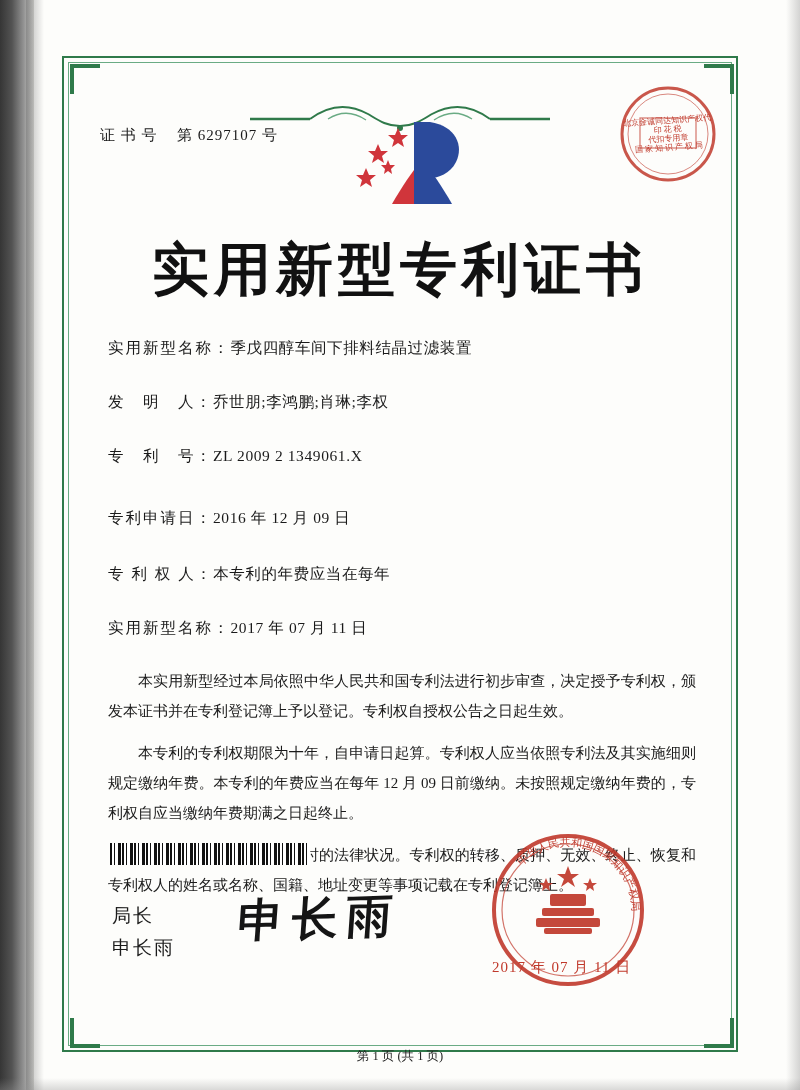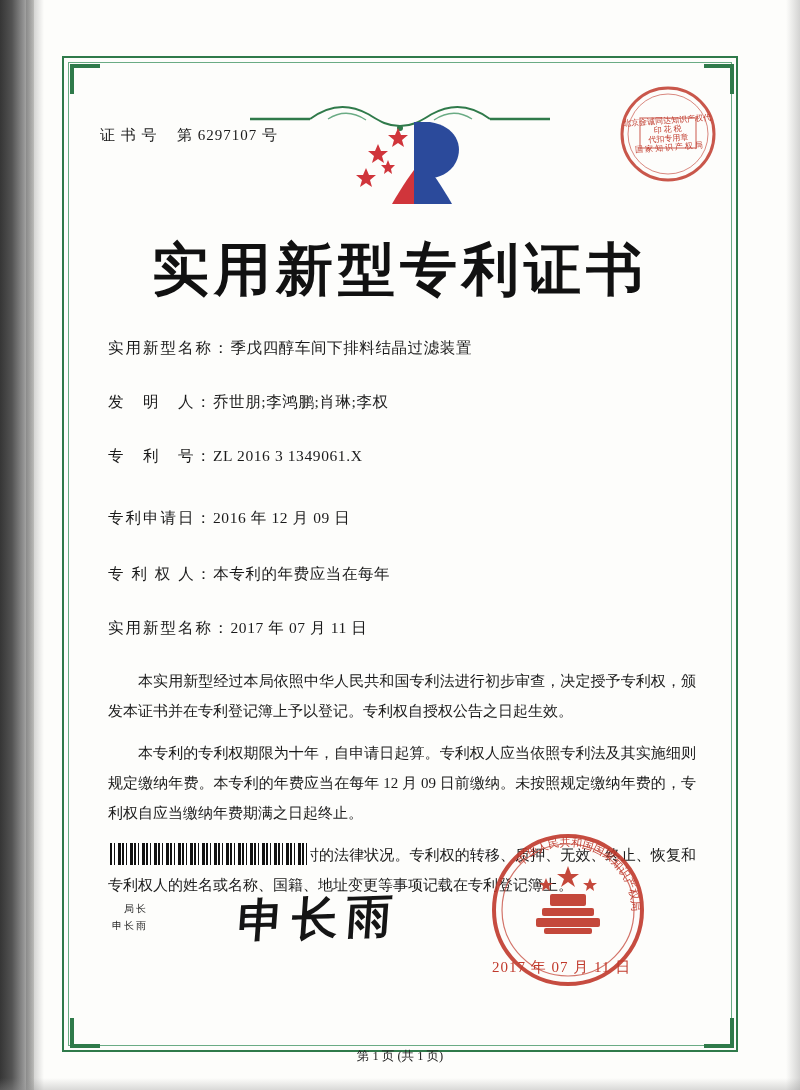--- a/index.html
+++ b/index.html
@@ -162,24 +162,23 @@
     background: repeating-linear-gradient(to right,
       #111 0px, #111 2px, #fff 2px, #fff 4px,
       #111 4px, #111 5px, #fff 5px, #fff 8px,
       #111 8px, #111 11px, #fff 11px, #fff 12px);
   }
 
   
   #director {
     position: absolute;
     left: 112px; top: 900px;
-    font-size: 10px;
+    font-size: 19px;
     line-height: 1.7;
     letter-spacing: 2px;
-    text-align: right;
   }
   #signature {
     position: absolute;
     left: 238px; top: 888px;
     font-size: 46px;
     font-family: "DejaVu Serif", "Liberation Serif", serif;
     font-weight: bold;
     letter-spacing: 8px;
     color: #151515;
     transform: skewX(-6deg) rotate(-2deg);
@@ -282,21 +281,21 @@
 
   <div id="doc-title">实用新型专利证书</div>
 
   <div class="field" id="f-name">
     <span class="lbl">实用新型名称：</span><span class="val">季戊四醇车间下排料结晶过滤装置</span>
   </div>
   <div class="field" id="f-inv">
     <span class="lbl">发　明　人：</span><span class="val">乔世朋;李鸿鹏;肖琳;李权</span>
   </div>
   <div class="field" id="f-patno">
-    <span class="lbl">专　利　号：</span><span class="val">ZL 2016 3 1349061.X</span>
+    <span class="lbl">专　利　号：</span><span class="val">ZL 2009 2 1349061.X</span>
   </div>
   <div class="field" id="f-appdate">
     <span class="lbl">专利申请日：</span><span class="val">2016 年 12 月 09 日</span>
   </div>
   <div class="field" id="f-owner">
     <span class="lbl">专 利 权 人：</span><span class="val">本专利的年费应当在每年</span>
   </div>
   <div class="field" id="f-pubdate">
     <span class="lbl">实用新型名称：</span><span class="val">2017 年 07 月 11 日</span>
   </div>

